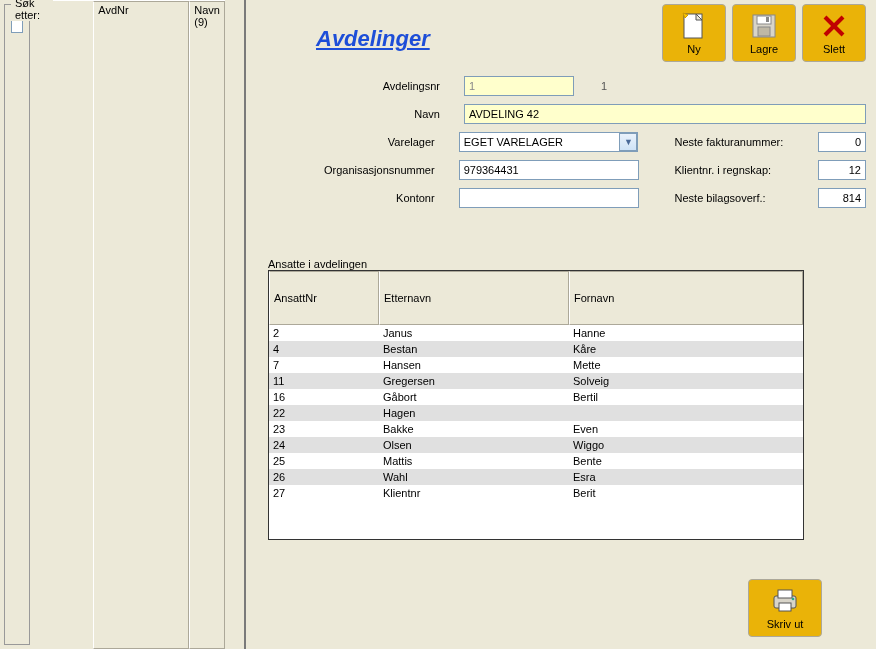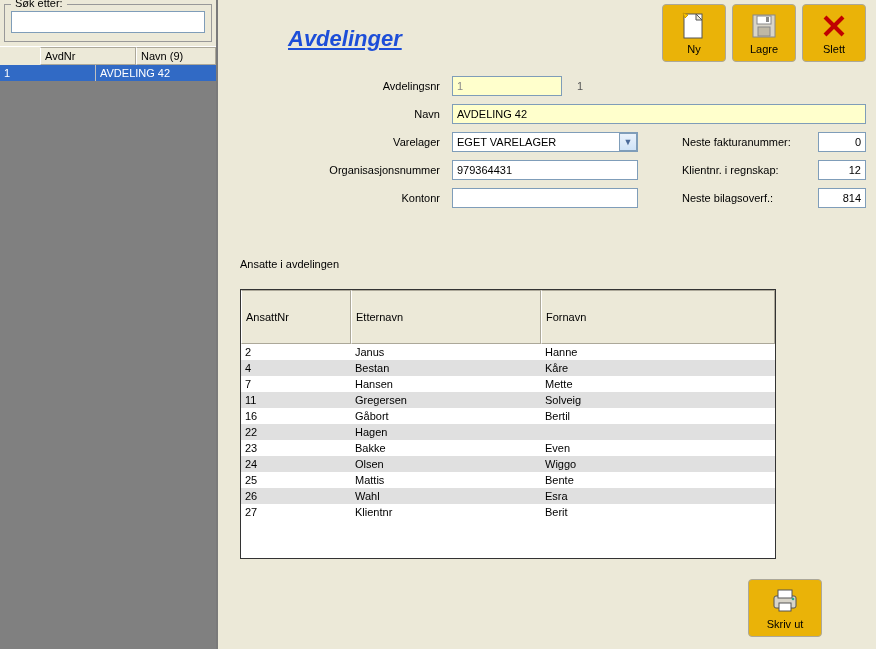--- a/index.html
+++ b/index.html
@@ -12,25 +12,26 @@
     color: #000;
   }
   .app {
     display: flex;
     width: 876px;
     height: 649px;
     background: #ece9d8;
   }
   
   .left-panel {
-    width: 218px;
+    width: 246px;
     height: 100%;
     border-right: 2px solid #7a7a7a;
     display: flex;
-    flex-direction: column;
+    flex-direction: row;
+    gap: 19px;
   }
   .search-box {
     border: 1px solid #999;
     margin: 4px;
     padding: 6px 6px 8px 6px;
     position: relative;
   }
   .search-legend {
     position: absolute;
     top: -8px;
@@ -126,21 +127,21 @@
   .form-area {
     margin-top: 20px;
     width: 580px;
     margin-left: auto;
     margin-right: 0;
   }
   .form-row {
     display: flex;
     align-items: center;
     height: 28px;
-    gap: 6px;
+    gap: 18px;
   }
   .flabel {
     width: 160px;
     text-align: right;
     padding-right: 6px;
   }
   .finput {
     height: 20px;
     border: 1px solid #7f9db9;
     background: #fff;
@@ -168,21 +169,21 @@
   }
   .aux-label { width: 130px; }
   .aux-input { width: 48px; }
 
   
   .ansatte-wrap {
     margin-top: 46px;
     width: 536px;
     margin-left: 12px;
   }
-  .ansatte-title { margin-bottom: 19px; }
+  .ansatte-title { margin-bottom: 0; }
   .ansatte-box {
     border: 1px solid #333;
     background: #fff;
     height: 270px;
   }
   .ansatte-head, .ansatte-row {
     display: flex;
   }
   .ansatte-head {
     background: #ece9d8;

